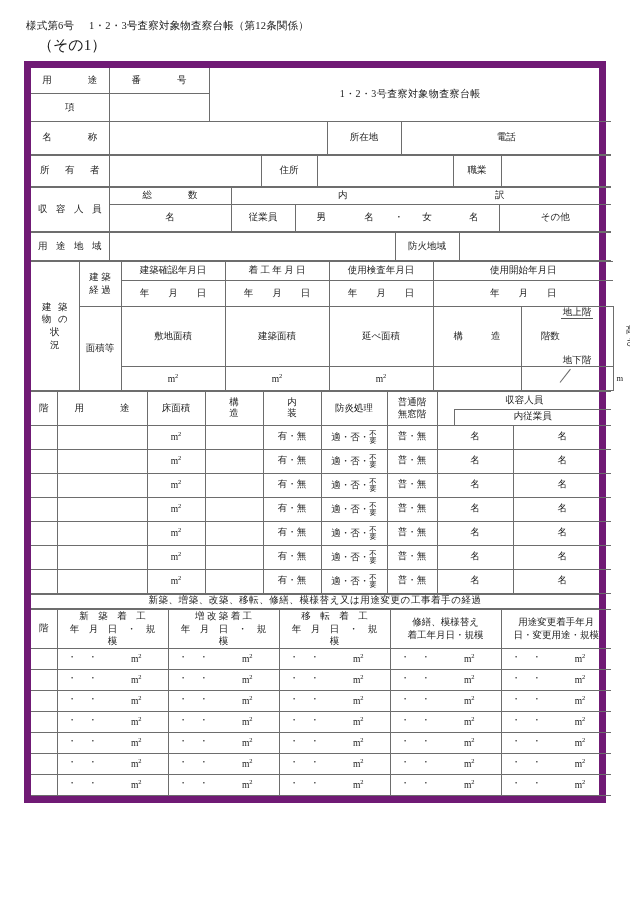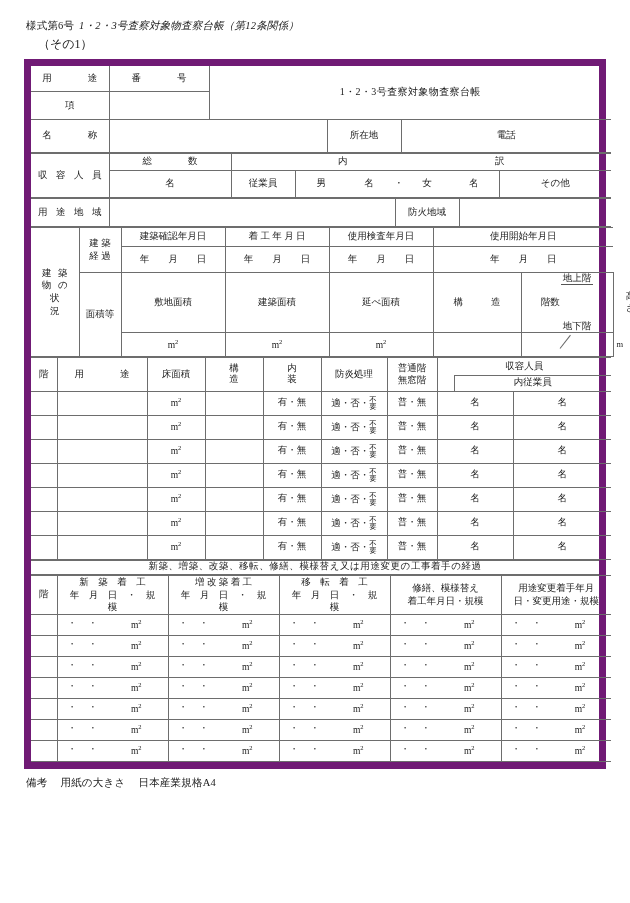--- a/index.html
+++ b/index.html
@@ -22,25 +22,24 @@
     box-sizing: border-box;
     padding: 18px 22px 0 22px;
   }
   .doc-head {
     font-size: 10.5px;
     line-height: 1.5;
     letter-spacing: 0.2px;
     margin: 0 0 2px 4px;
   }
   .doc-head .t2 {
-    margin-left: 2px;
-    font-style: italic;
+    margin-left: 12px;
   }
   .doc-sub {
-    font-size: 12px;
+    font-size: 15px;
     margin: 2px 0 6px 16px;
   }
 
   
   .frame {
     border: 7px solid #701a75;
     width: 582px;
     box-sizing: border-box;
     margin-left: 2px;
   }
@@ -207,20 +206,28 @@
     <table class="grid">
       <colgroup>
         <col style="width:78px">
           <col style="width:152px">
           <col style="width:56px">
         <col style="width:136px">
           <col style="width:48px">
           <col style="width:110px">
       </colgroup>
       <tbody>
+          <tr style="height:31px">
+        <td class="noleft"><span class="sp">所　有　者</span></td>
+        <td></td>
+        <td><span>住所</span></td>
+        <td></td>
+        <td><span>職業</span></td>
+        <td class="noright"></td>
+      </tr>
     </tbody>
       </table>
 
     <table class="grid">
       <colgroup>
         <col style="width:78px">
           <col style="width:122px">
           <col style="width:64px">
         <col style="width:52px">
           <col style="width:44px">
@@ -544,17 +551,14 @@
             <td class="hist-cell m2"><span class="lead">・・</span>m<sup>2</sup></td>
             <td class="hist-cell m2"><span class="lead">・・</span>m<sup>2</sup></td>
             <td class="hist-cell m2"><span class="lead">・・</span>m<sup>2</sup></td>
             <td class="hist-cell m2 noright"><span class="lead">・・</span>m<sup>2</sup></td>
           </tr>
         </tbody>
     </table>
 
   </div>
 
-  <div class="footer-note">
-    <span>備考</span><span class="gap"></span><span>用紙の大きさ</span><span class="gap"></span><span>日本産業規格A4</span>
-  </div>
 
 </div>
 
 </body></html>

